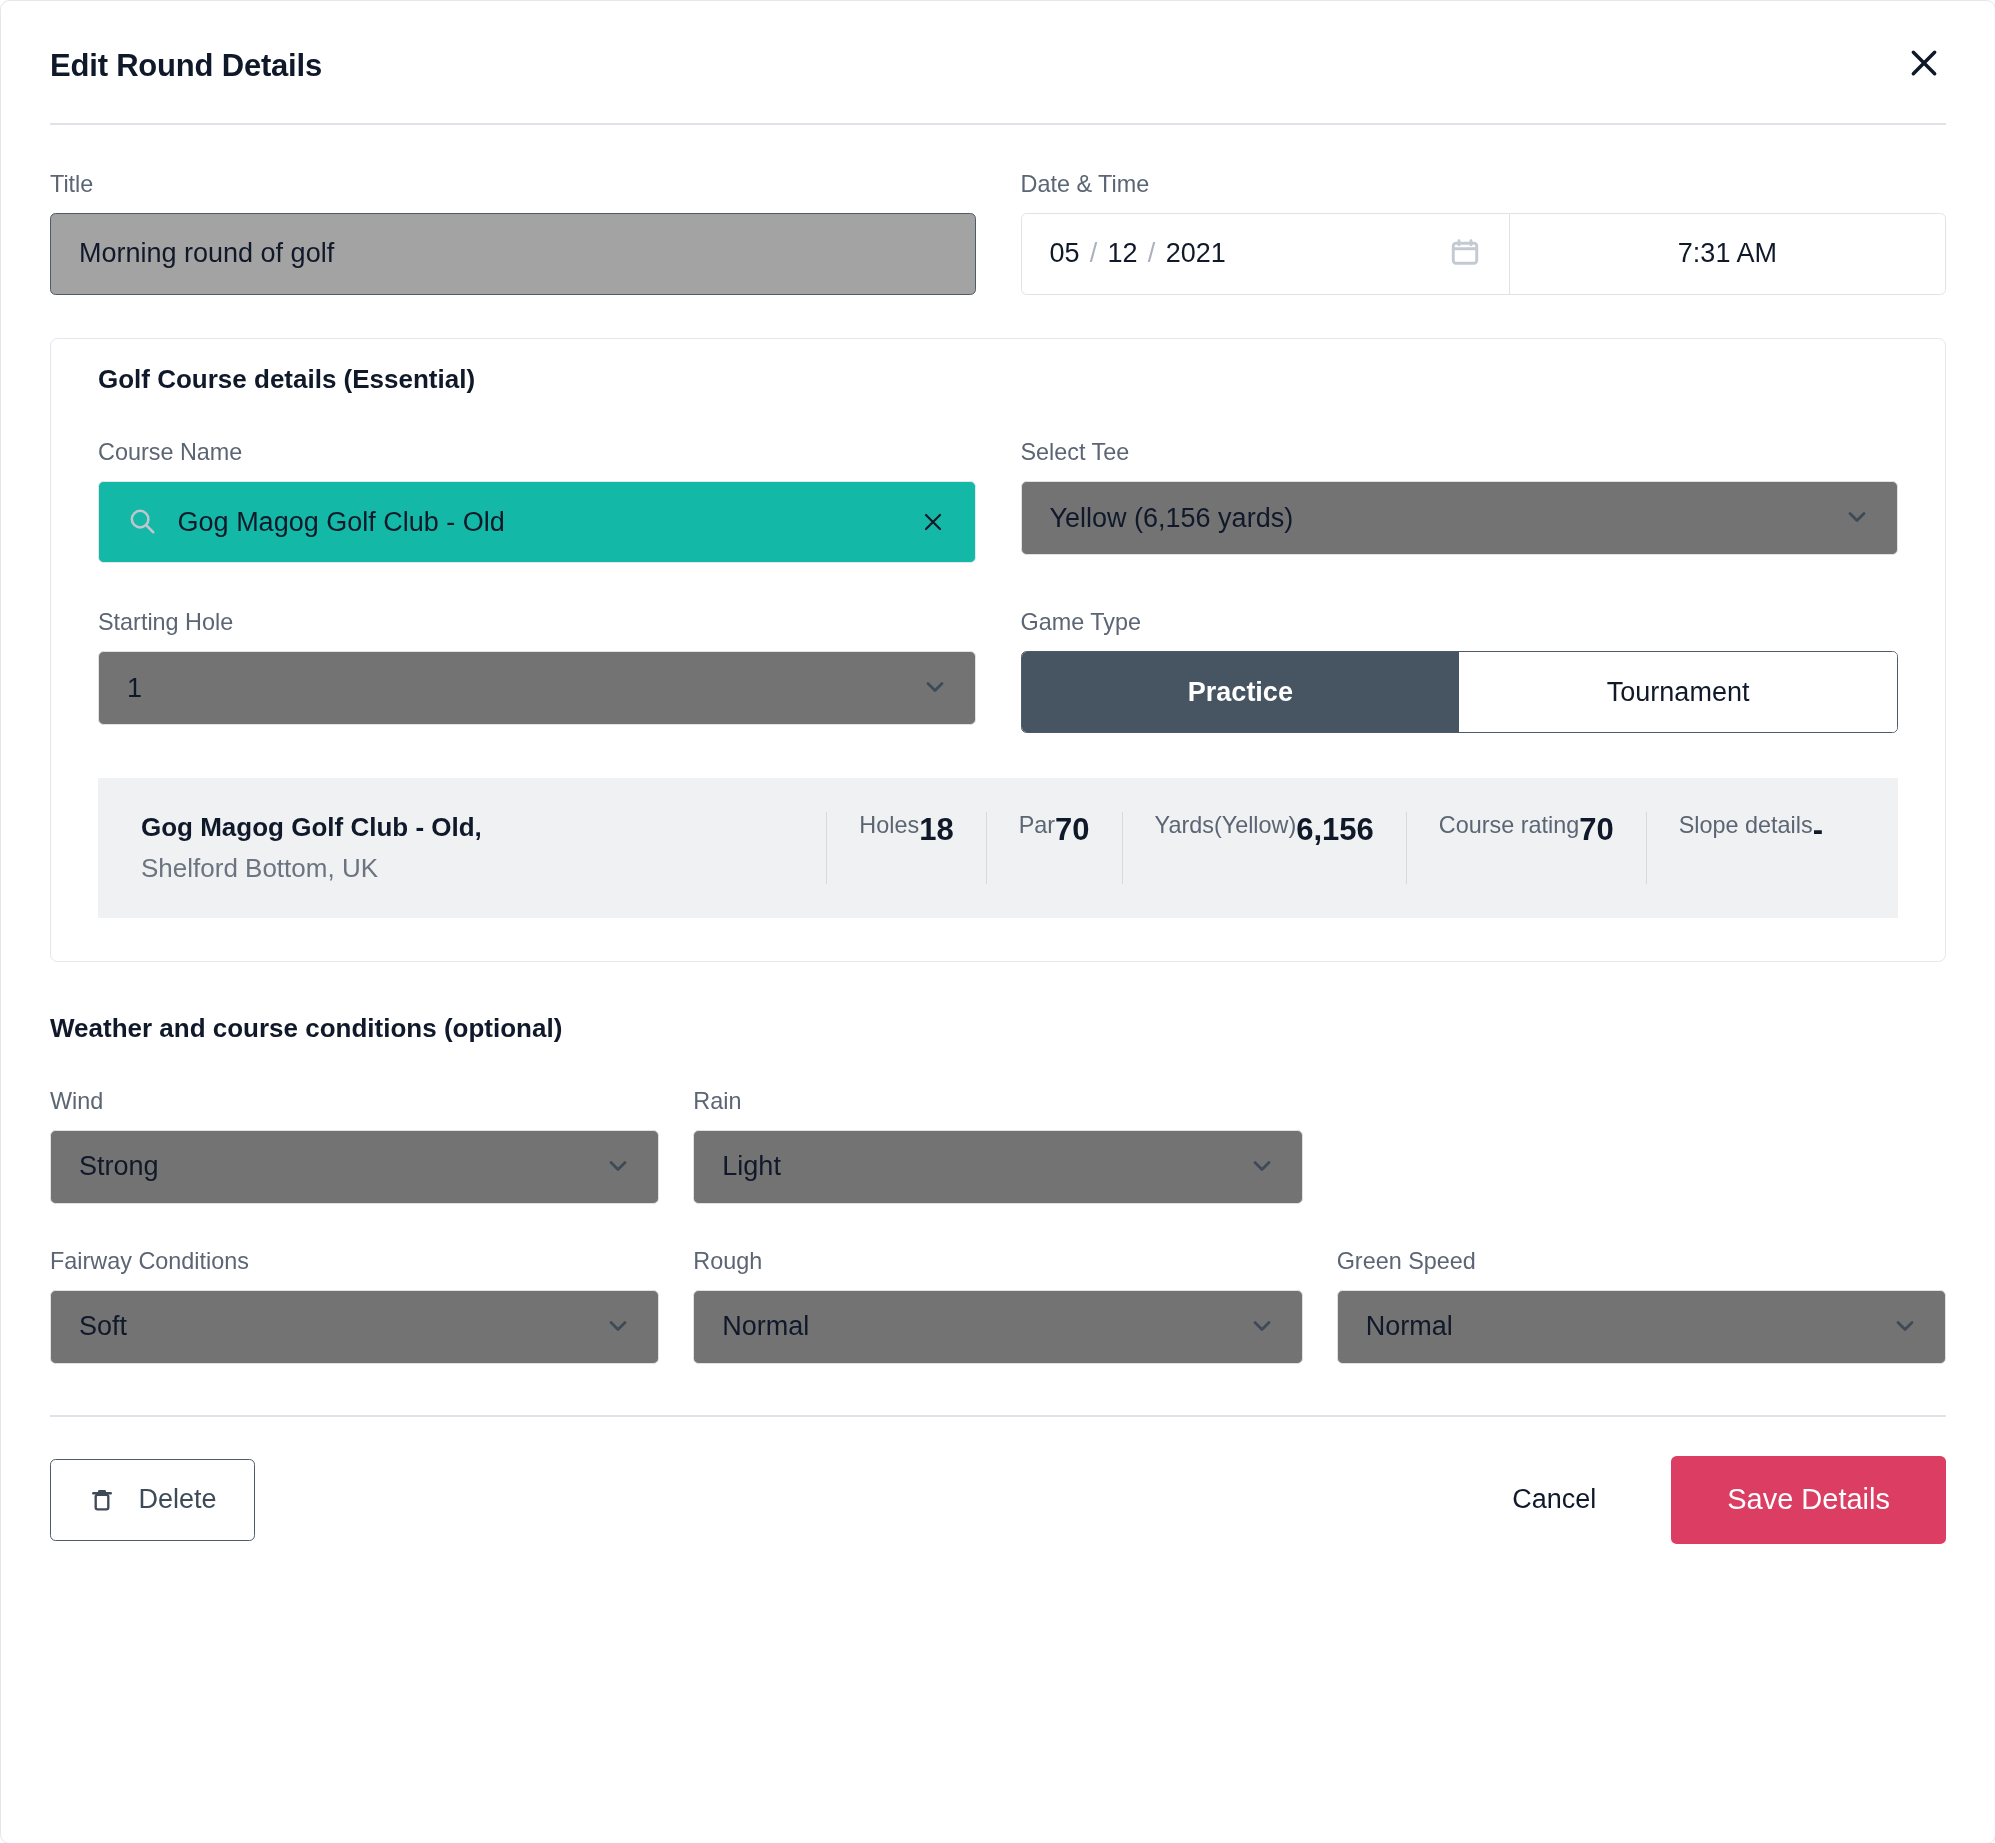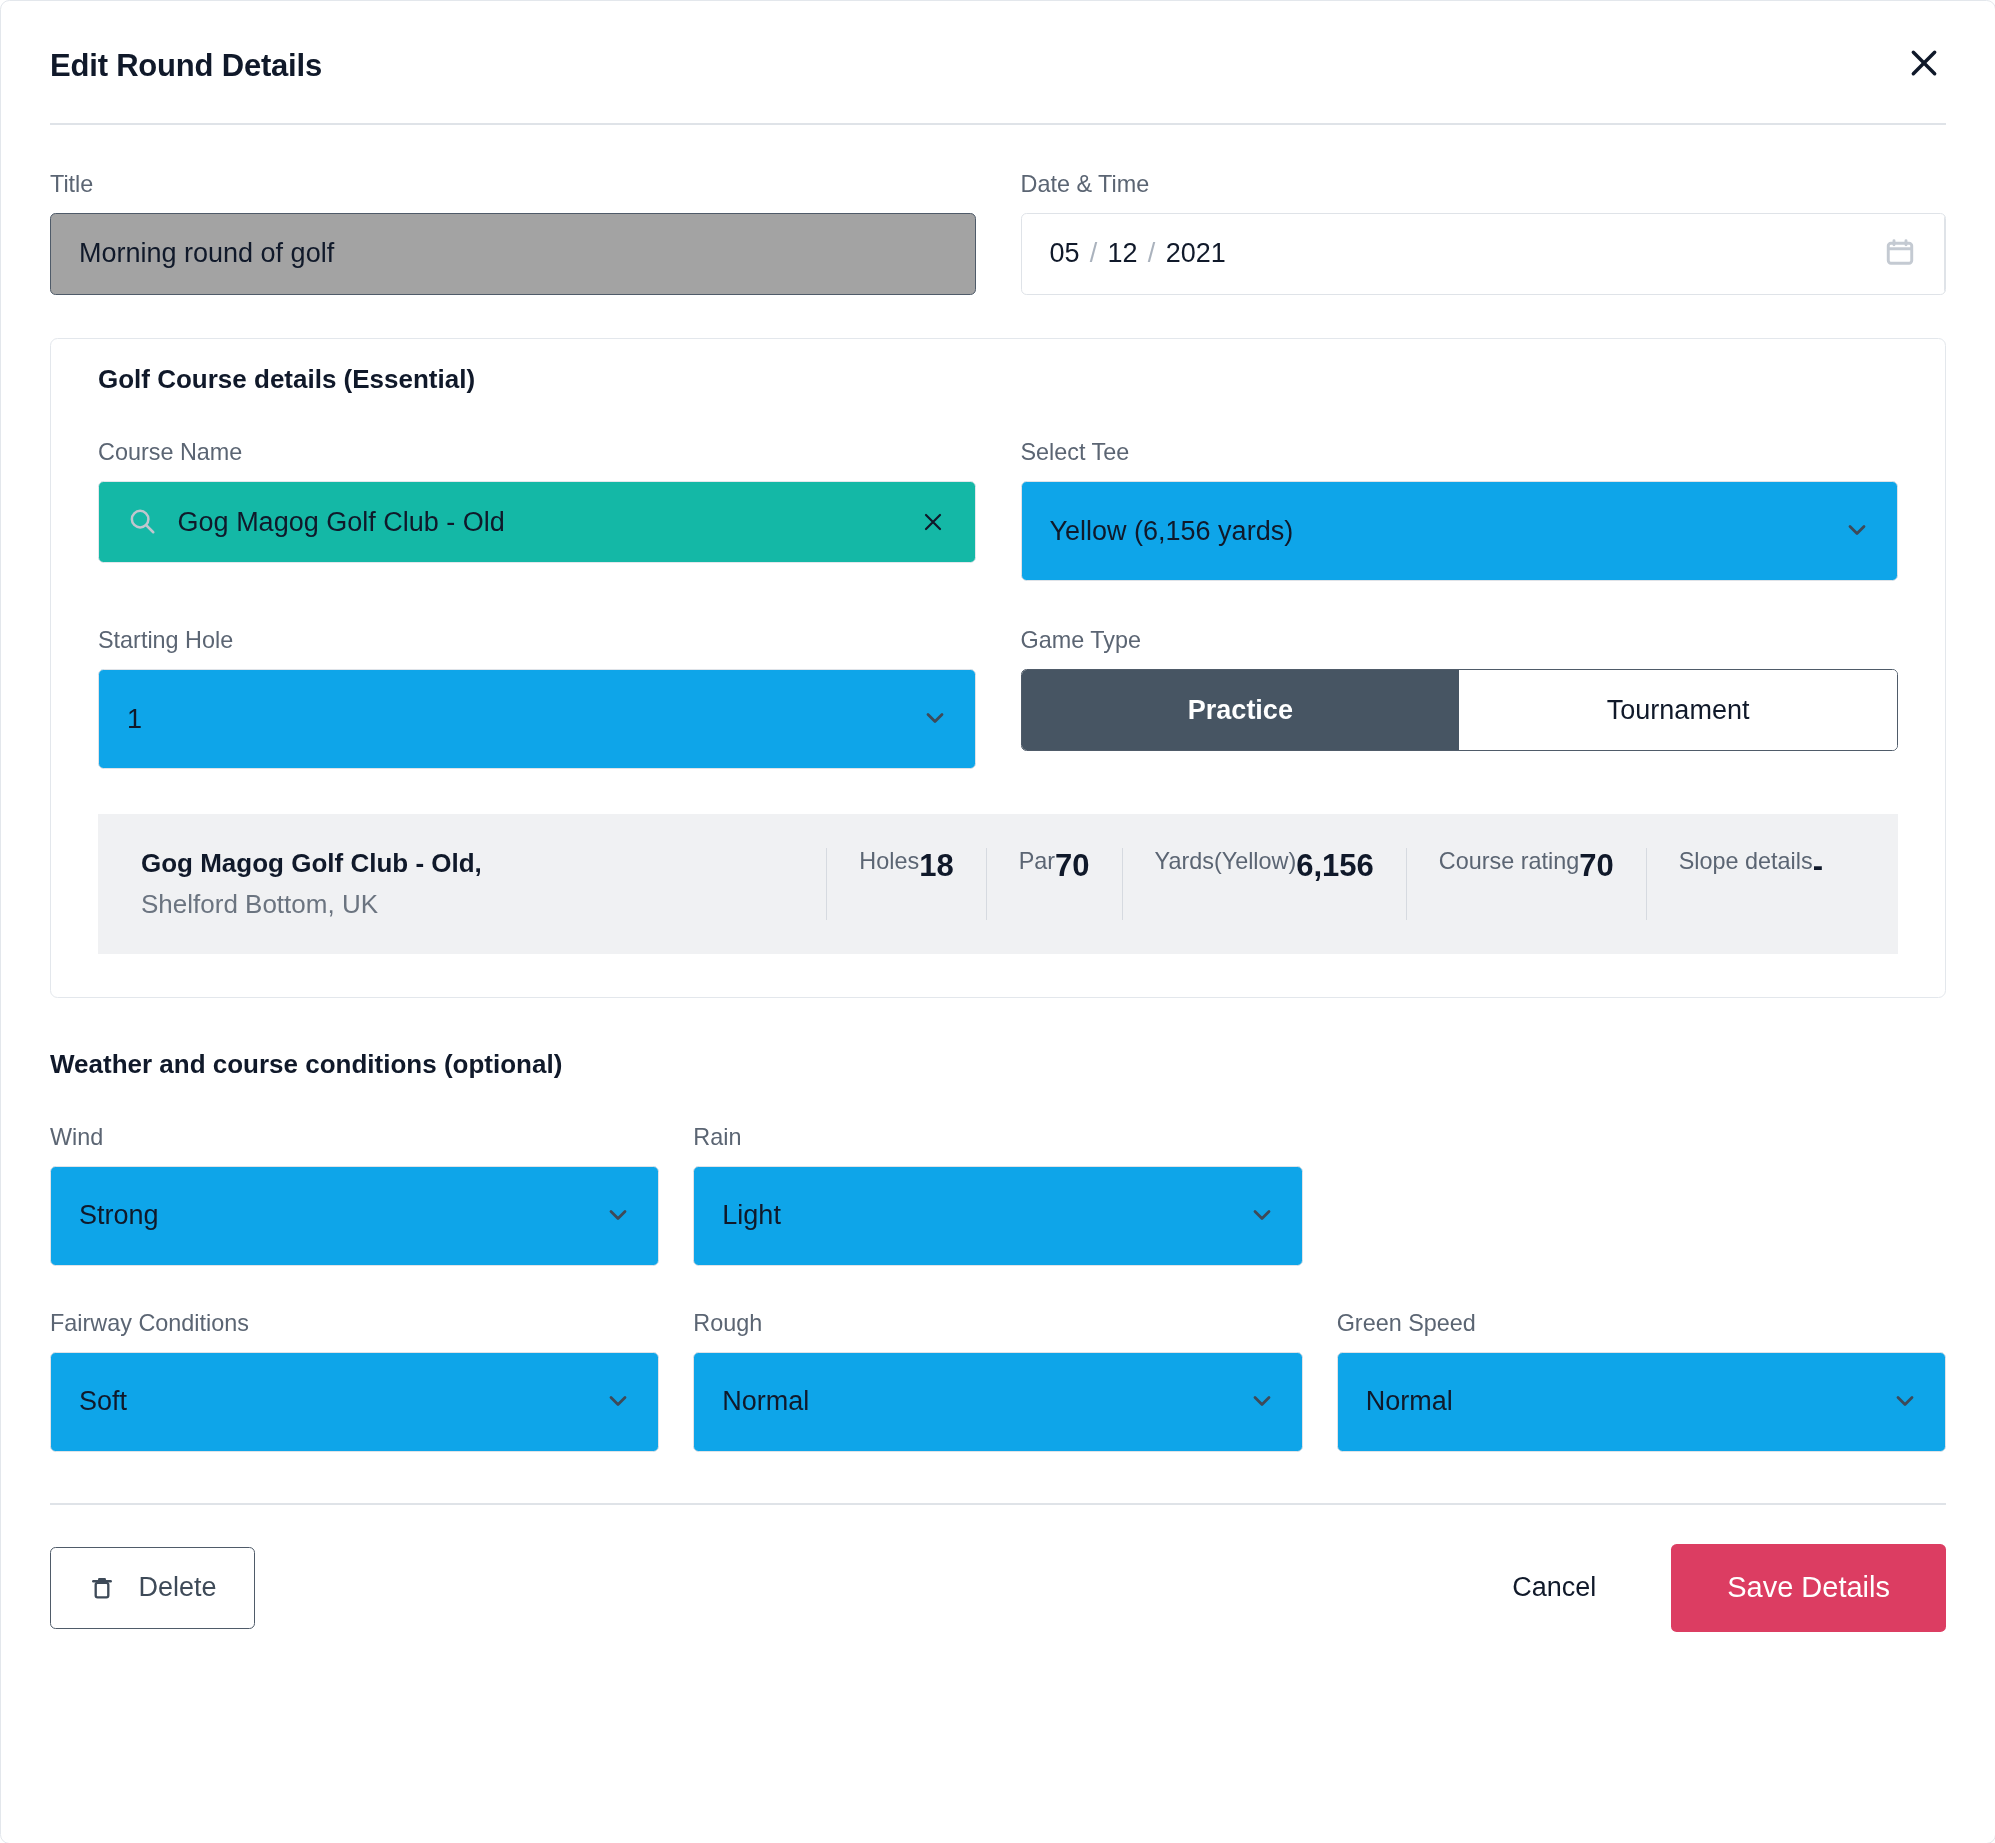--- a/index.html
+++ b/index.html
@@ -71,24 +71,24 @@
     font-size: 27px;
     color: #10192a;
     padding: 0 28px;
     font-family: "Liberation Sans", sans-serif;
     outline: none;
   }
 
   .select-box {
     position: relative;
     width: 100%;
-    height: 100px;
+    height: 74px;
     border: 1.9px solid #dfe3e8;
     border-radius: 5.6px;
-    background: #0ea5e9;
+    background: #737373;
     display: flex;
     align-items: center;
     padding: 0 28px;
     cursor: pointer;
   }
   .select-box .value {
     font-size: 27px;
     color: #10192a;
   }
   .chev {
@@ -367,20 +367,21 @@
           <span class="date-sep">/</span>
           <span class="date-seg">2021</span>
           <span class="cal-icon">
             <svg width="32" height="32" viewBox="0 0 24 24">
               <rect x="3.2" y="5" width="17.6" height="15" rx="2" fill="none" stroke="#c4cad2" stroke-width="2.2"></rect>
               <path d="M7.5 3.2 v3 M16.5 3.2 v3" stroke="#c4cad2" stroke-width="2.2" stroke-linecap="round"></path>
               <path d="M3.2 9.2 H20.8" stroke="#c4cad2" stroke-width="2.2"></path>
             </svg>
           </span>
         </div>
+        <div class="time-part">7:31 AM</div>
       </div>
     </div>
   </div>
 
   <div class="essential-card">
     <div class="card-title">Golf Course details (Essential)</div>
 
     <div class="card-row">
       <div class="card-col">
         <span class="field-label">Course Name</span>

